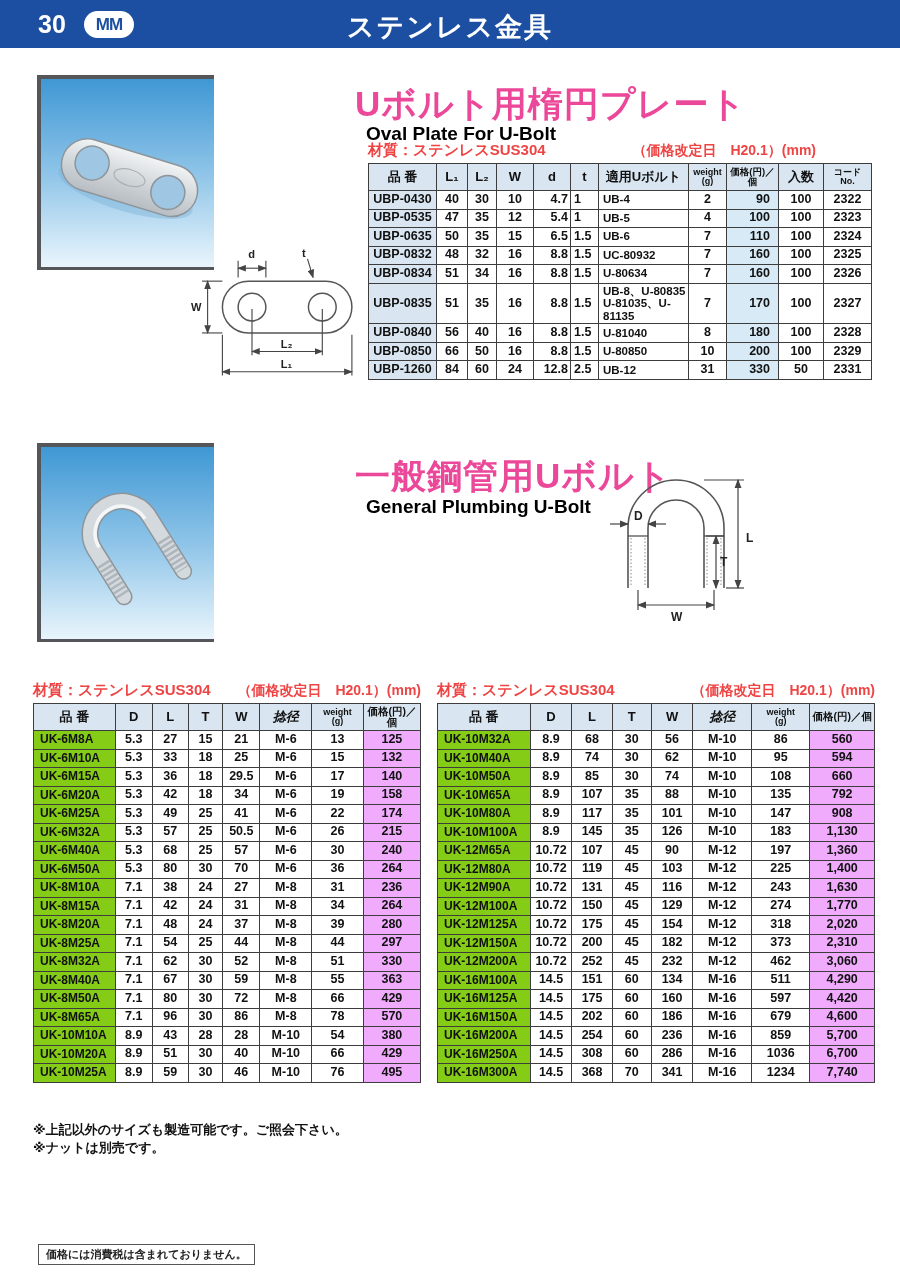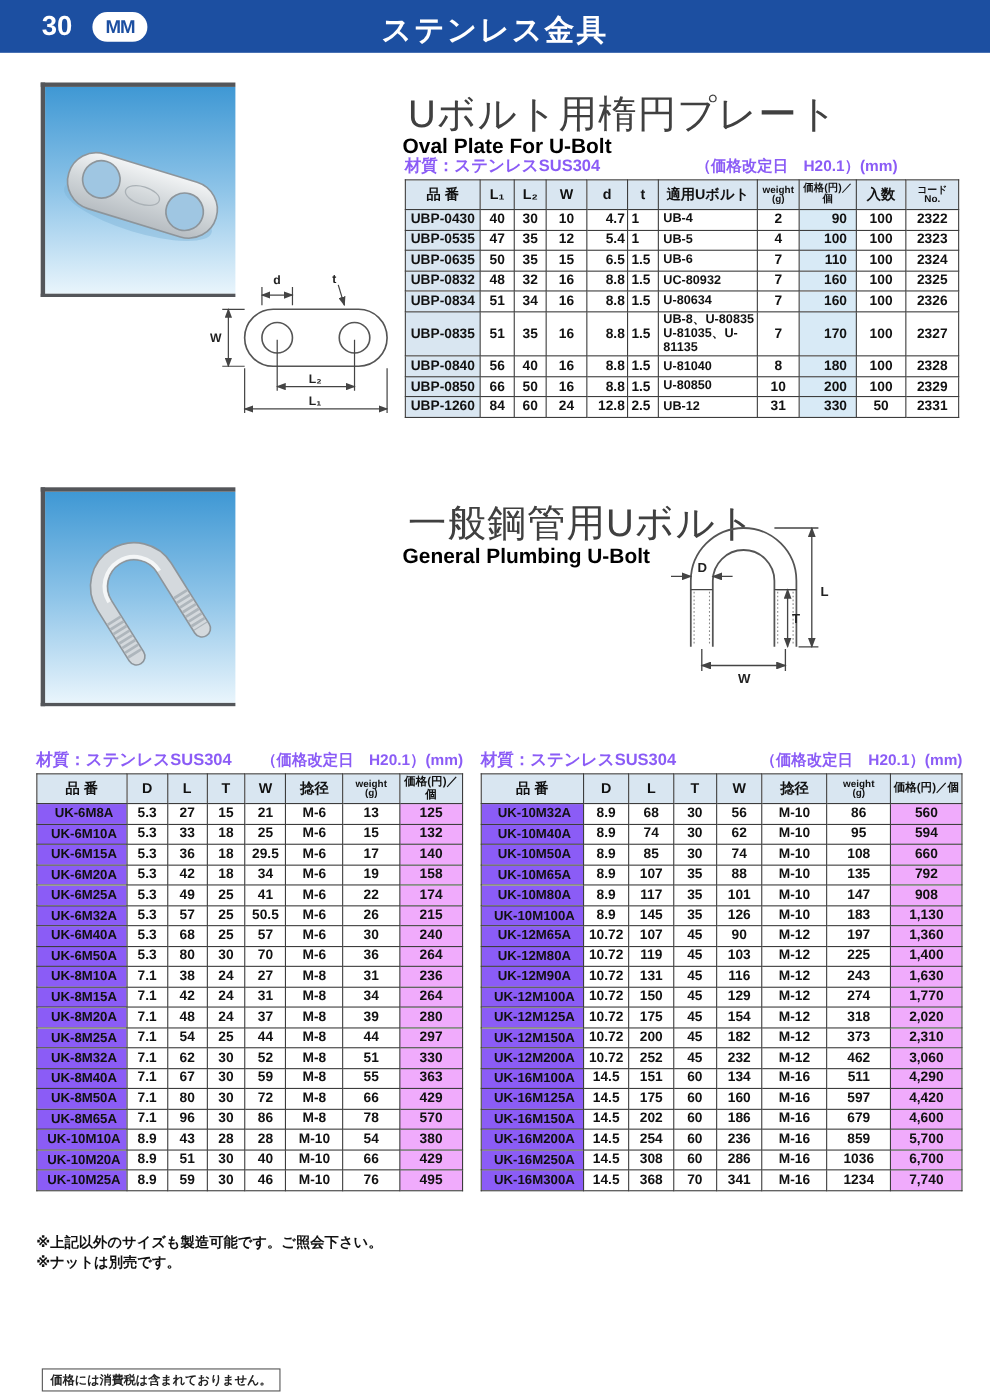--- a/index.html
+++ b/index.html
@@ -26,24 +26,24 @@
   
   .photo {
     position:absolute; left:37px; width:173px;
     border-left:4px solid #54565a; border-top:4px solid #54565a; border-bottom:3px solid #54565a;
     background:linear-gradient(180deg,#3f98d4 0%,#8ec4e8 50%,#e9f5fc 100%);
   }
   .photo svg { display:block; }
   #photo1 { top:75px; height:188px; }
   #photo2 { top:443px; height:192px; }
   
-  .sec-title { position:absolute; left:371px; color:#404040; font-size:35px; font-weight:normal; letter-spacing:1px; line-height:1; }
+  .sec-title { position:absolute; left:355px; color:#ec4899; font-size:35px; font-weight:bold; letter-spacing:1px; line-height:1; }
   .sec-sub   { position:absolute; left:366px; color:#000000; font-size:19px; font-weight:bold; line-height:1; }
   .mat-line  { position:absolute; display:flex; justify-content:space-between; align-items:flex-end;
-               font-weight:bold; color:#8b5cf6; }
+               font-weight:bold; color:#ef4444; }
   .mat-line .mat   { font-size:15px; }
   .mat-line .pnote { font-size:14px; }
   
   table.spec { border-collapse:collapse; table-layout:fixed; background:#fff;border-radius:16px; }
   table.spec th, table.spec td {
     border:1.5px solid #3d3d3d; padding:1px 2px; text-align:center;
     font-weight:bold; color:#111; white-space:pre-line; overflow:hidden;
   }
   table.spec th { background:#d9e6f1; font-size:13px; height:24px; line-height:1.05; }
   table.spec td { font-size:12.5px; height:15.5px; line-height:1.1; }
@@ -58,25 +58,25 @@
   #table1 th:nth-child(8), #table1 th:nth-child(11){font-size:9px;}
   #table1 th:nth-child(9){font-size:9.5px;}
   #table1 td:nth-child(1){background:#d9e6f1;}
   #table1 td:nth-child(9){background:#d8eaf6; text-align:right; padding-right:8px;}
   #table1 td:nth-child(7){text-align:left; padding-left:4px; font-size:11.5px;}
   #table1 td:nth-child(5){text-align:right; padding-right:2px;}
   #table1 td:nth-child(6){text-align:left; padding-left:3px;}
   
   table.t2 th:nth-child(1){width:22%;} table.t2 th:nth-child(2){width:9.3%;}
   table.t2 th:nth-child(3){width:8.9%;} table.t2 th:nth-child(4){width:8.6%;}
-  table.t2 th:nth-child(5){width:9.3%;} table.t2 th:nth-child(6){width:13.5%;}
+  table.t2 th:nth-child(5){width:9.3%;} table.t2 th:nth-child(6){width:13.5%;font-style:italic;}
   table.t2 th:nth-child(7){width:13.4%;} table.t2 th:nth-child(8){width:15%;}
   table.t2 th:nth-child(7){font-size:9px;}
   table.t2 th:nth-child(8){font-size:10.5px;}
-  table.t2 td:nth-child(1){background:#8b5cf6; text-align:center; padding-left:6px; font-size:12px;}
+  table.t2 td:nth-child(1){background:#84cc16; text-align:left; padding-left:6px; font-size:12px;}
   table.t2 td:nth-child(8){background:#f0abfc;}
   #tableL { position:absolute; left:33px;  top:703px; width:388px; }
   #tableR { position:absolute; left:437px; top:703px; width:438px; }
   
   .diagram { position:absolute; }
   #diagram1 { left:178px; top:244px; }
   #diagram2 { left:598px; top:458px; }
   .dim-text { font:bold 12px "Liberation Sans","DejaVu Sans",sans-serif; fill:#222; }
   .dim-line { stroke:#444; stroke-width:1.2; fill:none; }
   .shape-line { stroke:#555; stroke-width:1.6; fill:none; }

